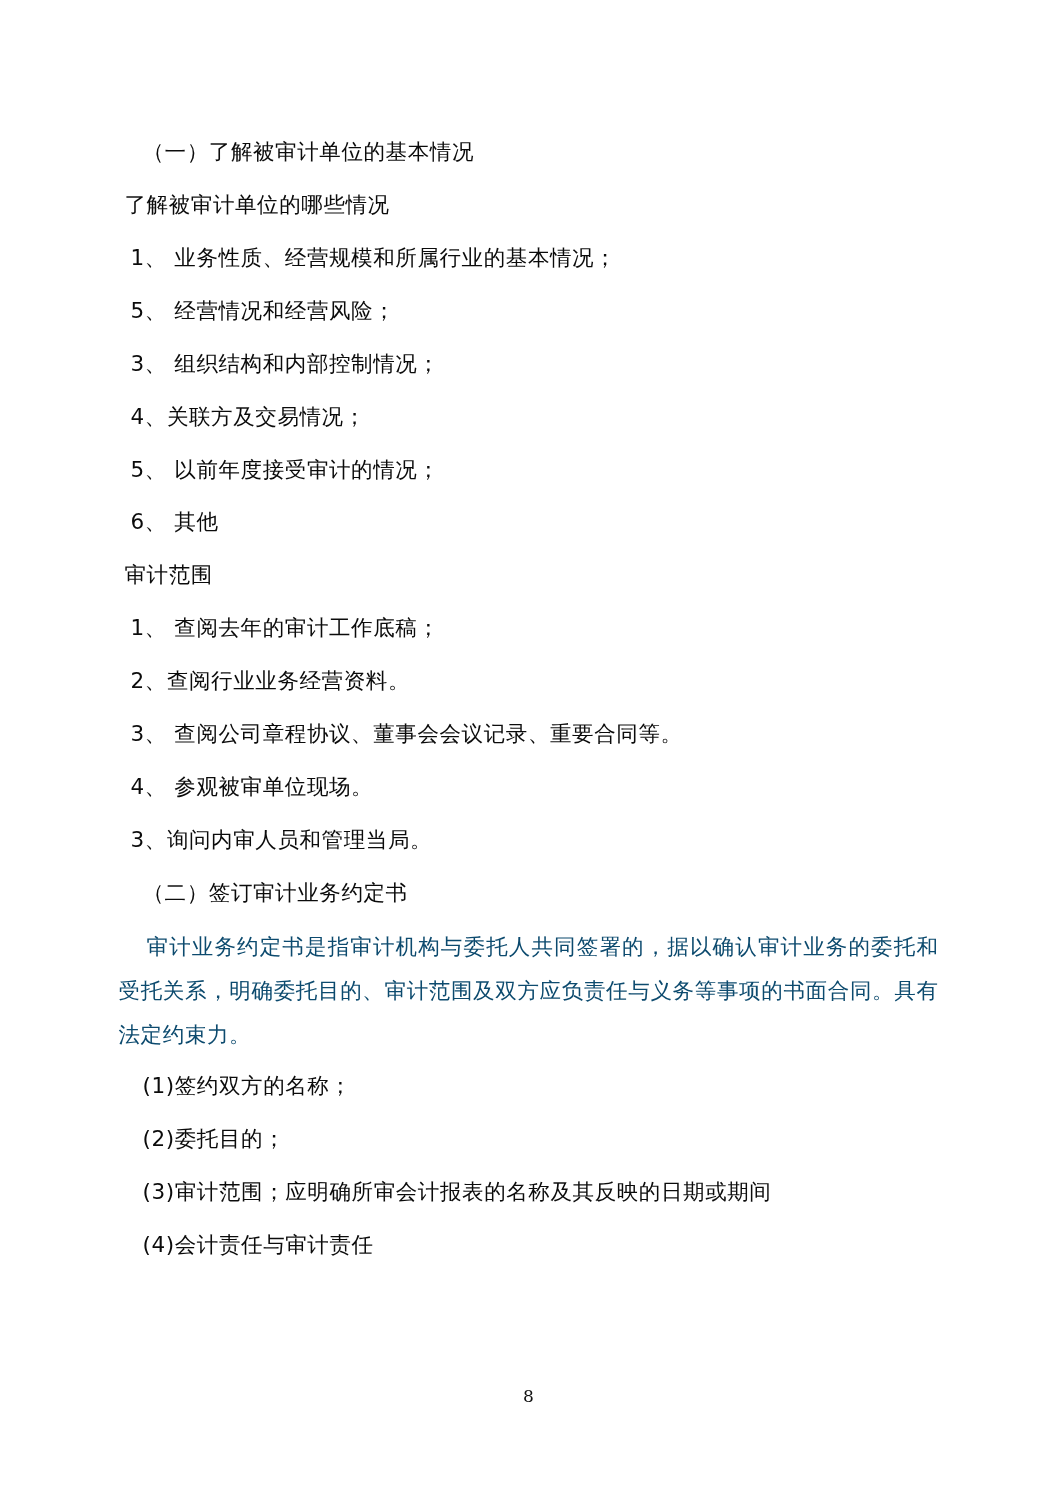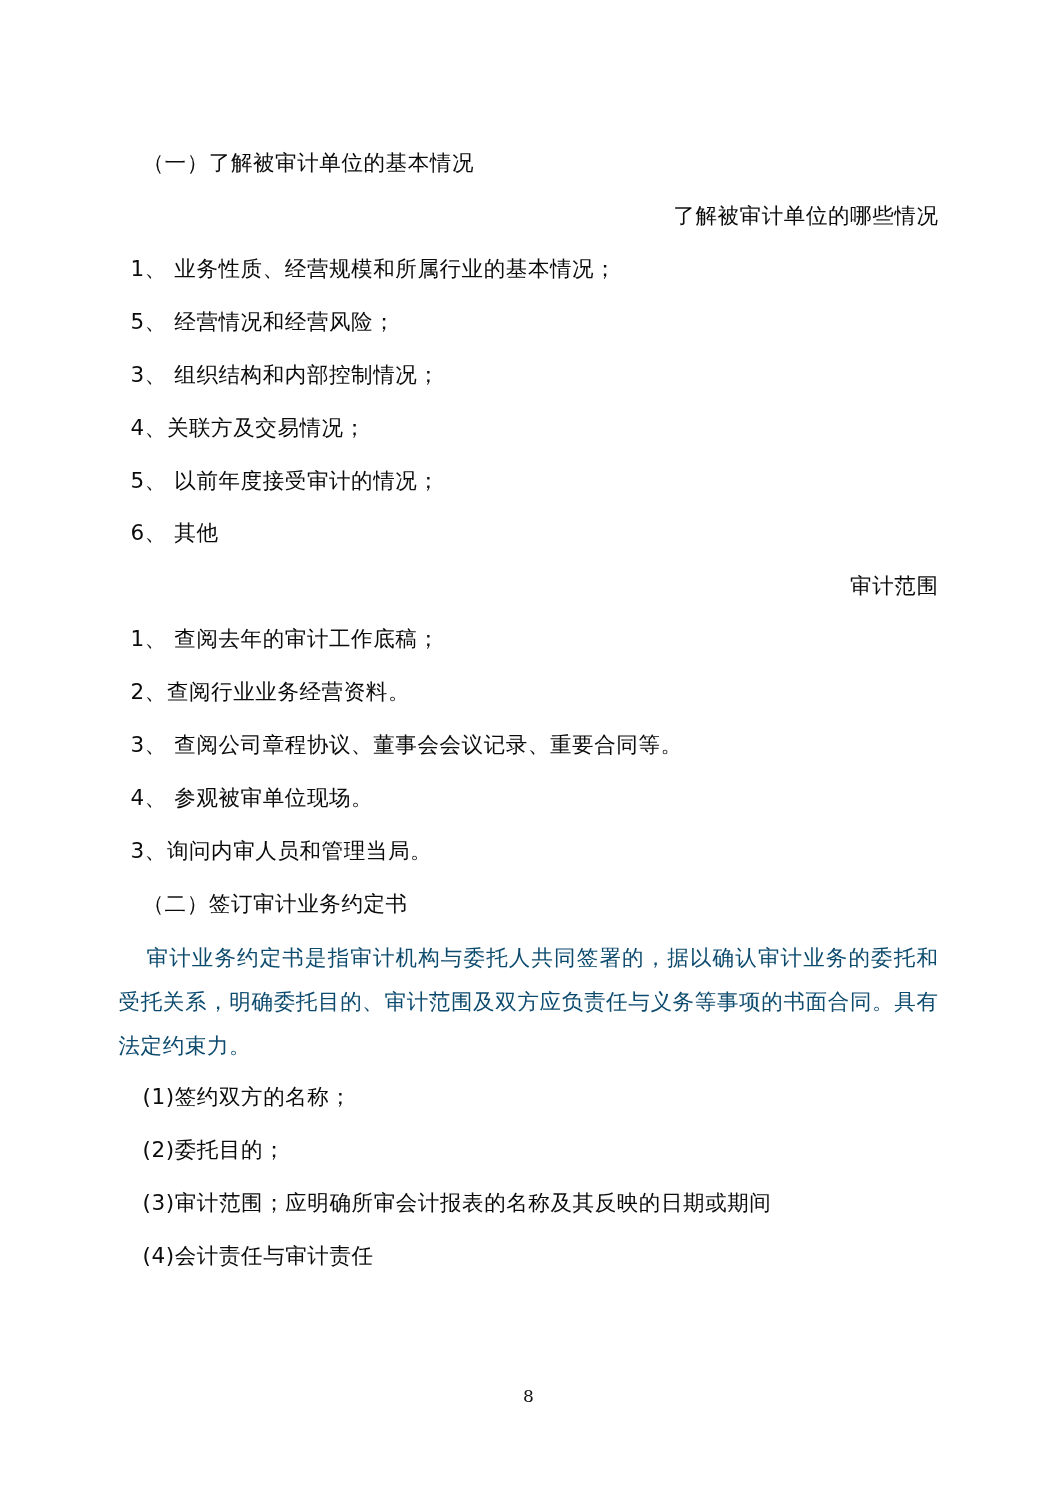--- a/index.html
+++ b/index.html
@@ -20,33 +20,33 @@
     top: 0; left: 0;
     width: 1057px;
     height: 1496px;
     background: #fff;
     box-sizing: border-box;
     padding: 130px 100px 0 100px;
   }
   .content {
     position: relative;
     width: 820px;
-    margin: 12px auto;
+    margin: 1px auto;
   }
   .para {
     font-size: 21.5px;
     line-height: 1.95;
     letter-spacing: 0.6px;
     margin: 0 0 11px 0;
     white-space: pre-wrap;
     color: #0b0b0b;
   }
   .indent-1 { padding-left: 24px; }
   .indent-2 { padding-left: 12px; }
-  .indent-half { padding-left: 6px; text-align: right; }
+  .indent-half { padding-left: 6px; }
   .block {
     font-size: 21.5px;
     line-height: 2.05;
     letter-spacing: 0.6px;
     margin: 0 0 8px 0;
     text-align: justify;
     text-justify: inter-ideograph;
     text-indent: 28px;
     color: #0c4a6e;
   }

